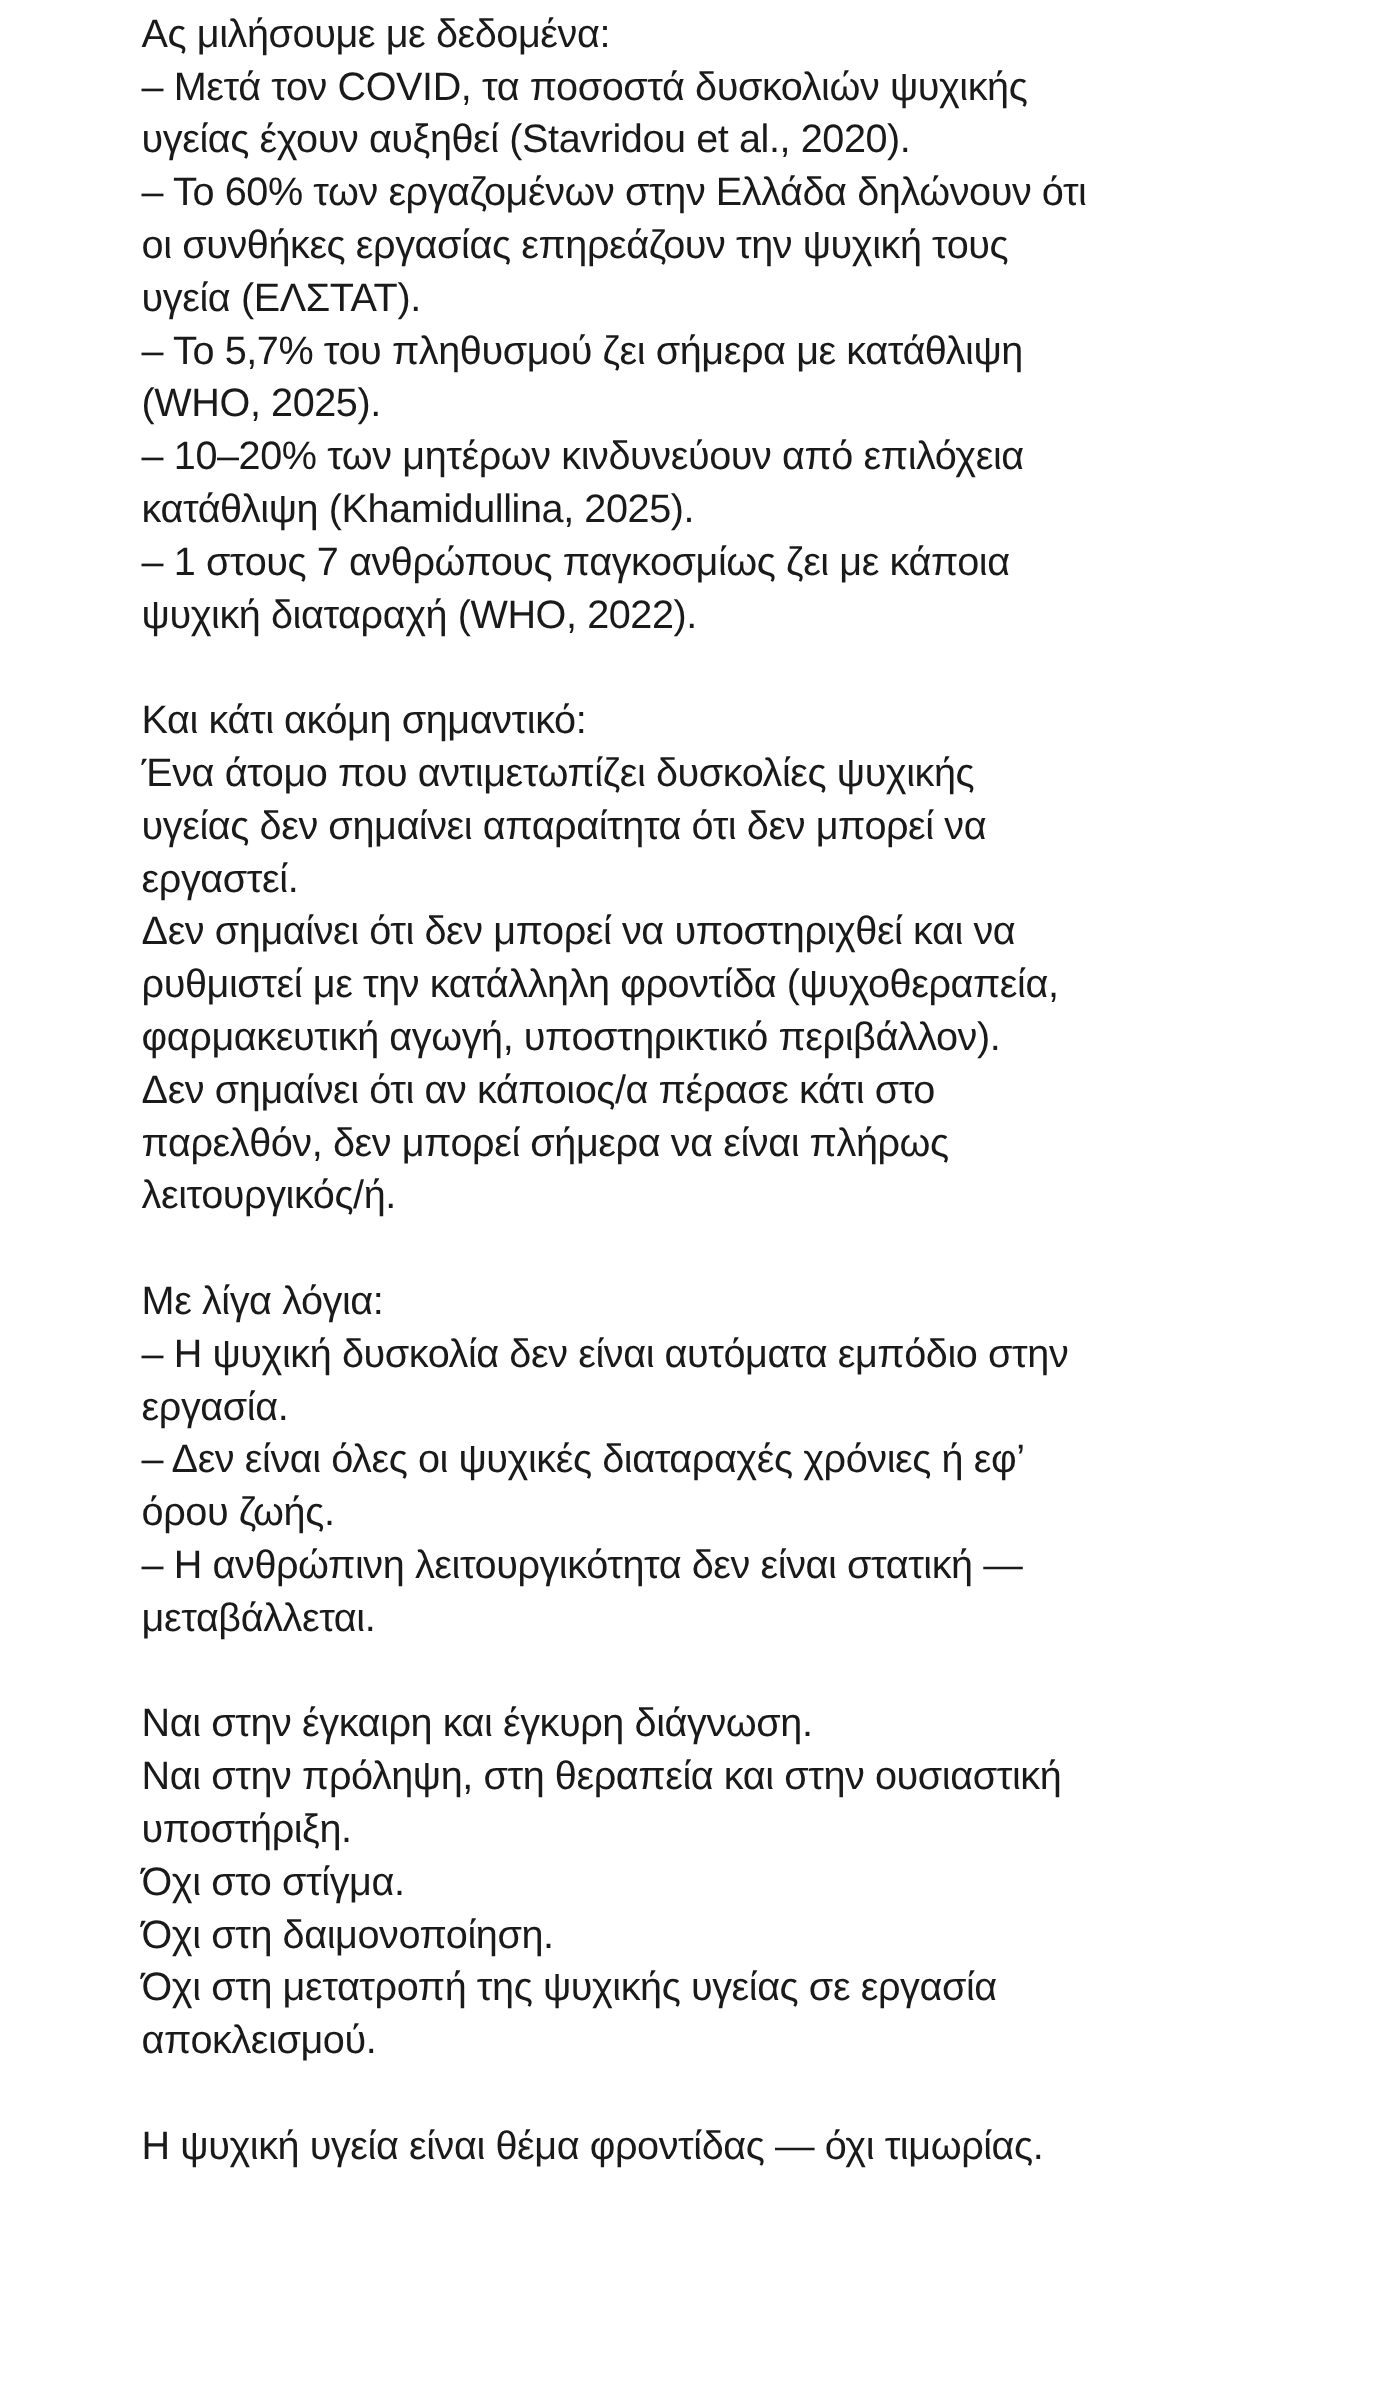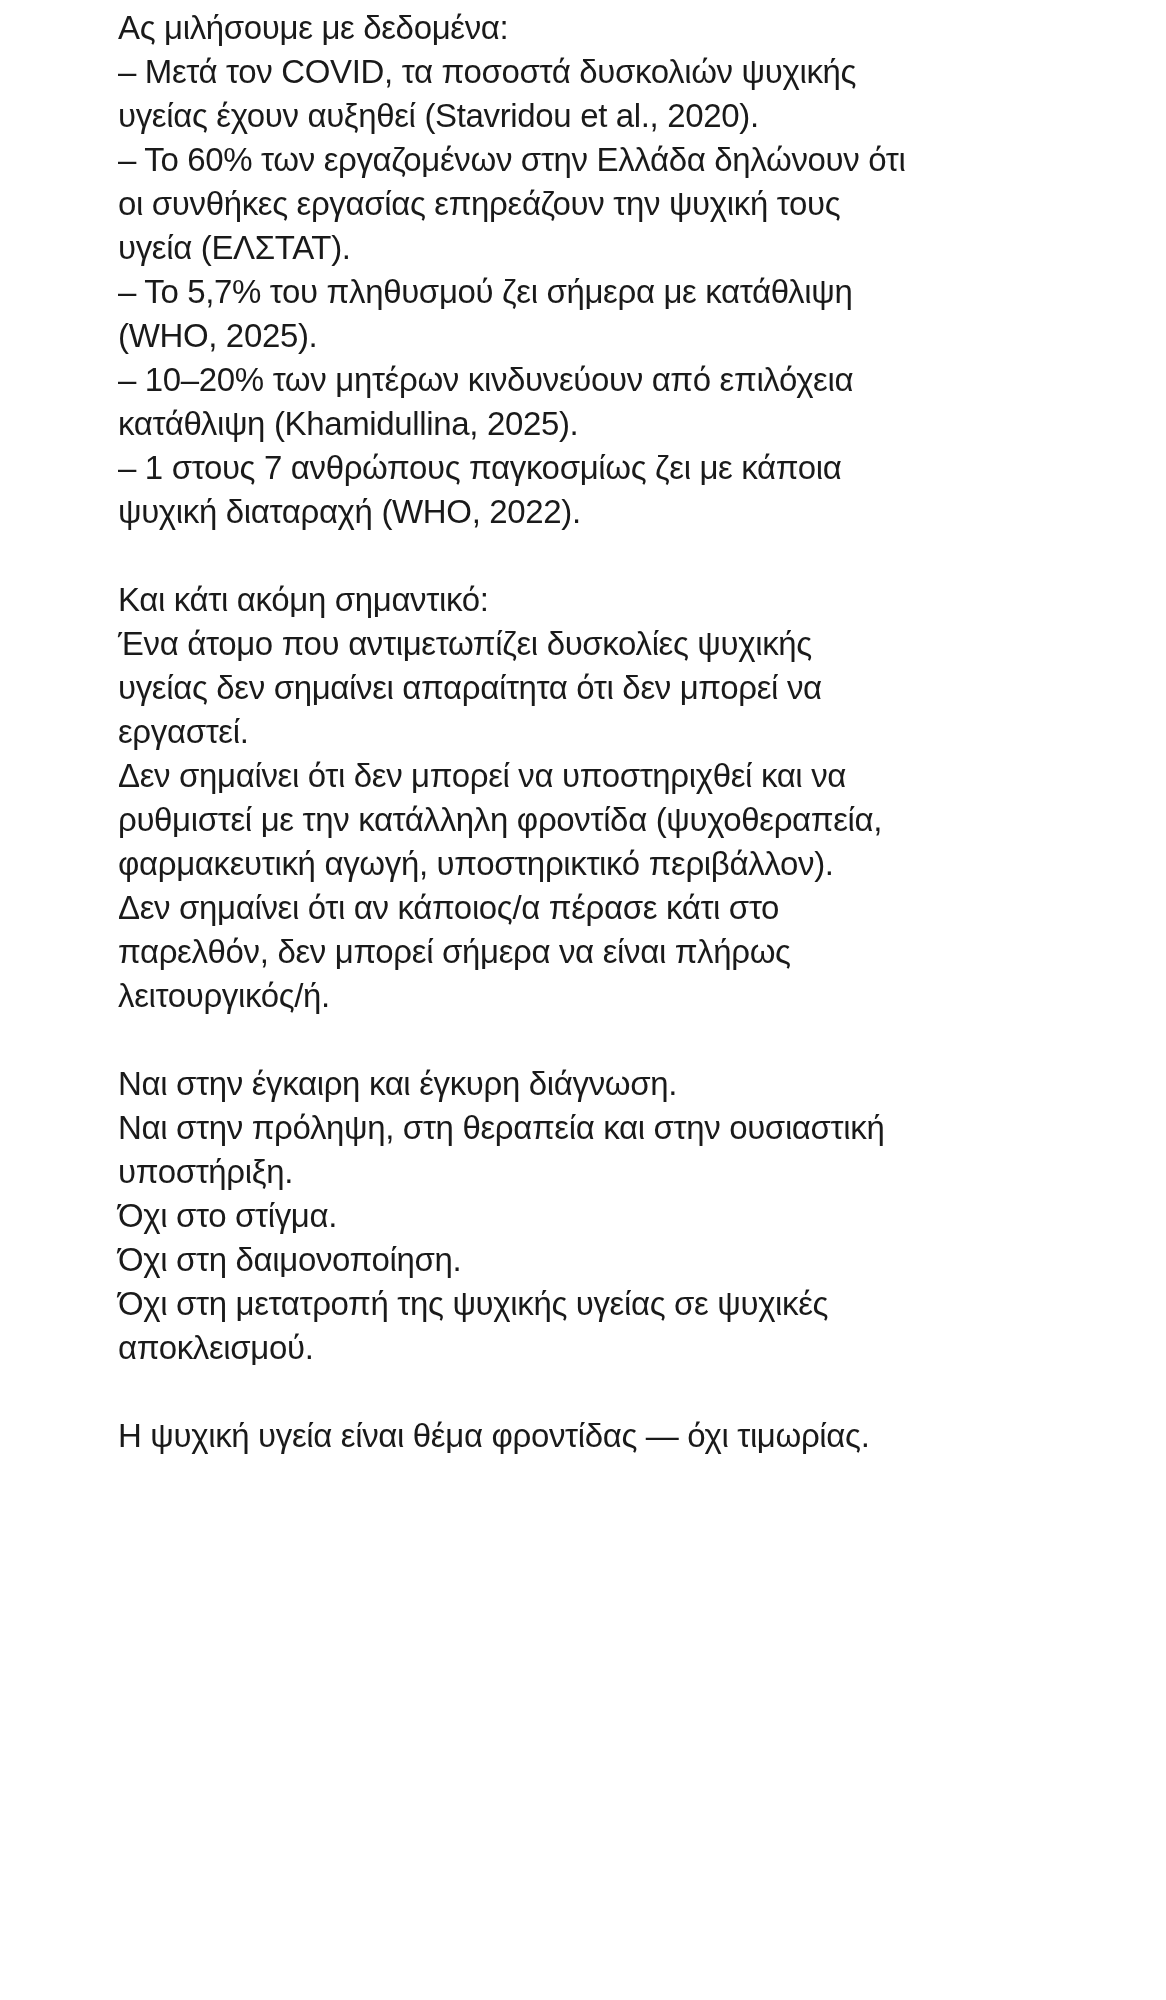--- a/index.html
+++ b/index.html
@@ -52,23 +52,30 @@
 Ένα άτομο που αντιμετωπίζει δυσκολίες ψυχικής
 υγείας δεν σημαίνει απαραίτητα ότι δεν μπορεί να
 εργαστεί.
 Δεν σημαίνει ότι δεν μπορεί να υποστηριχθεί και να
 ρυθμιστεί με την κατάλληλη φροντίδα (ψυχοθεραπεία,
 φαρμακευτική αγωγή, υποστηρικτικό περιβάλλον).
 Δεν σημαίνει ότι αν κάποιος/α πέρασε κάτι στο
 παρελθόν, δεν μπορεί σήμερα να είναι πλήρως
 λειτουργικός/ή.</p>
 
+  <p class="para">Με λίγα λόγια:
+– Η ψυχική δυσκολία δεν είναι αυτόματα εμπόδιο στην
+εργασία.
+– Δεν είναι όλες οι ψυχικές διαταραχές χρόνιες ή εφ’
+όρου ζωής.
+– Η ανθρώπινη λειτουργικότητα δεν είναι στατική —
+μεταβάλλεται.</p>
 
   <p class="para">Ναι στην έγκαιρη και έγκυρη διάγνωση.
 Ναι στην πρόληψη, στη θεραπεία και στην ουσιαστική
 υποστήριξη.
 Όχι στο στίγμα.
 Όχι στη δαιμονοποίηση.
-Όχι στη μετατροπή της ψυχικής υγείας σε ψυχικές
+Όχι στη μετατροπή της ψυχικής υγείας σε εργασία
 αποκλεισμού.</p>
 
   <p class="para">Η ψυχική υγεία είναι θέμα φροντίδας — όχι τιμωρίας.</p>
 </div>
 
 </body></html>

